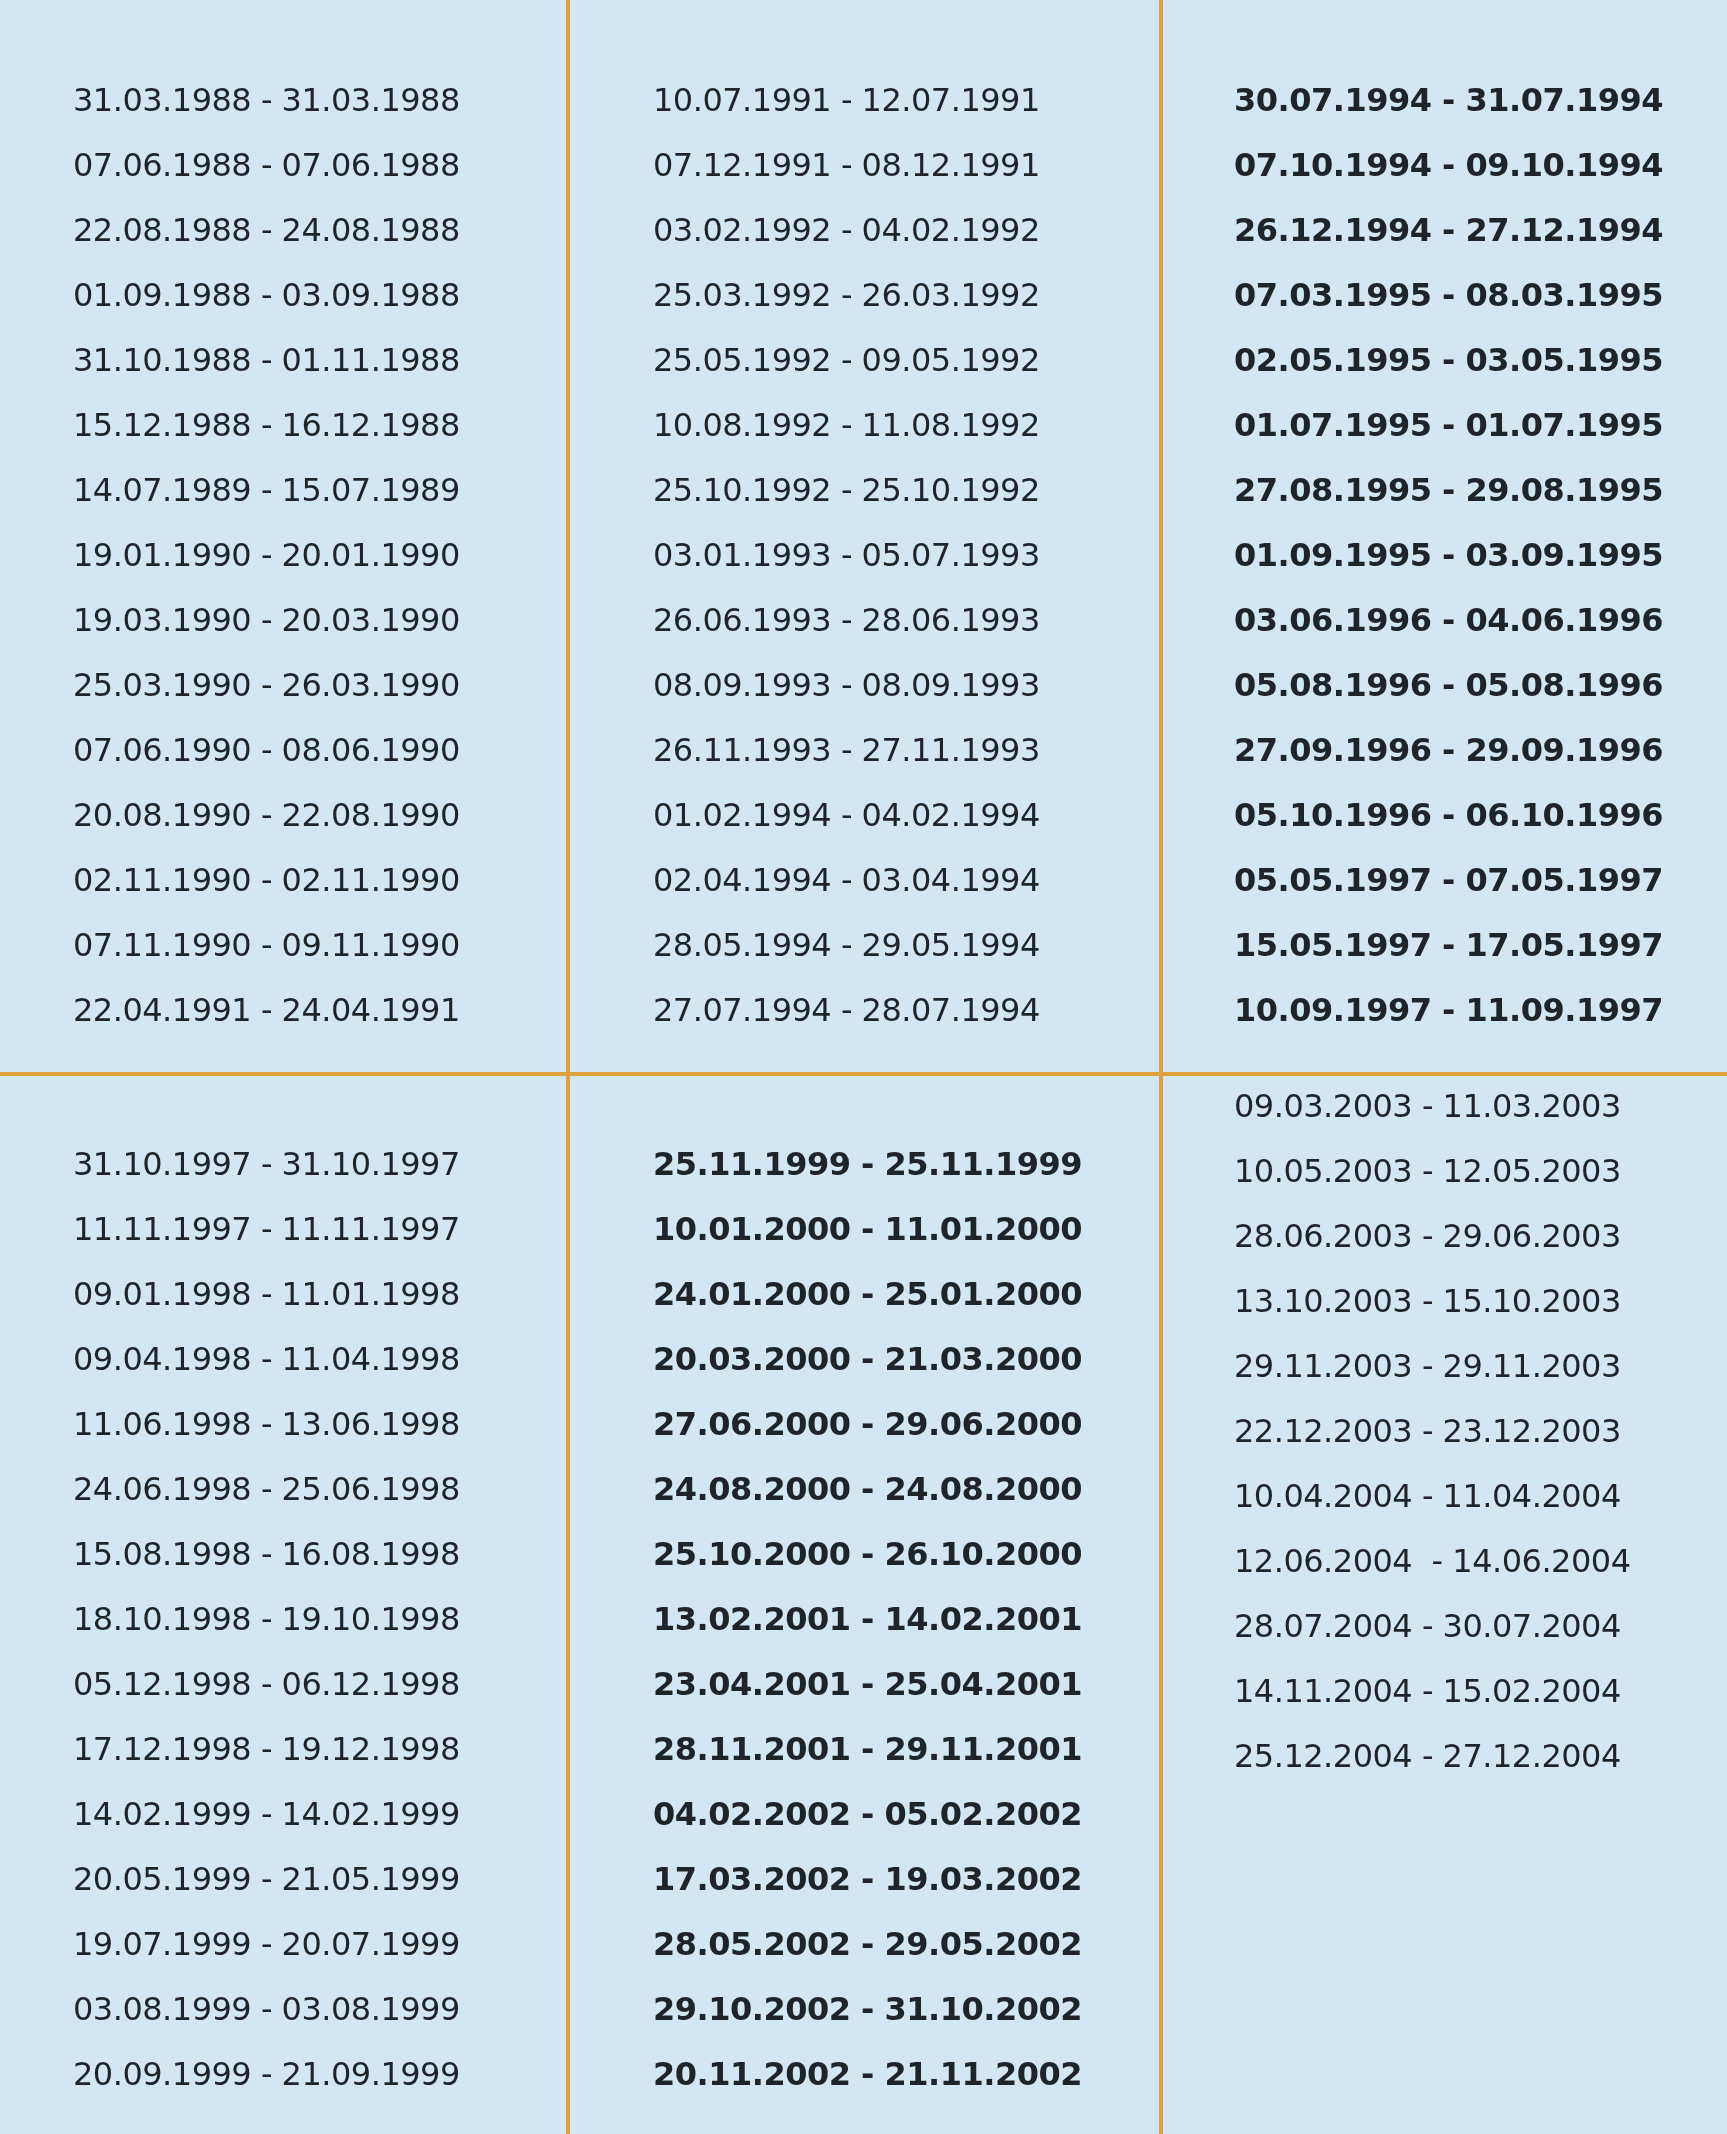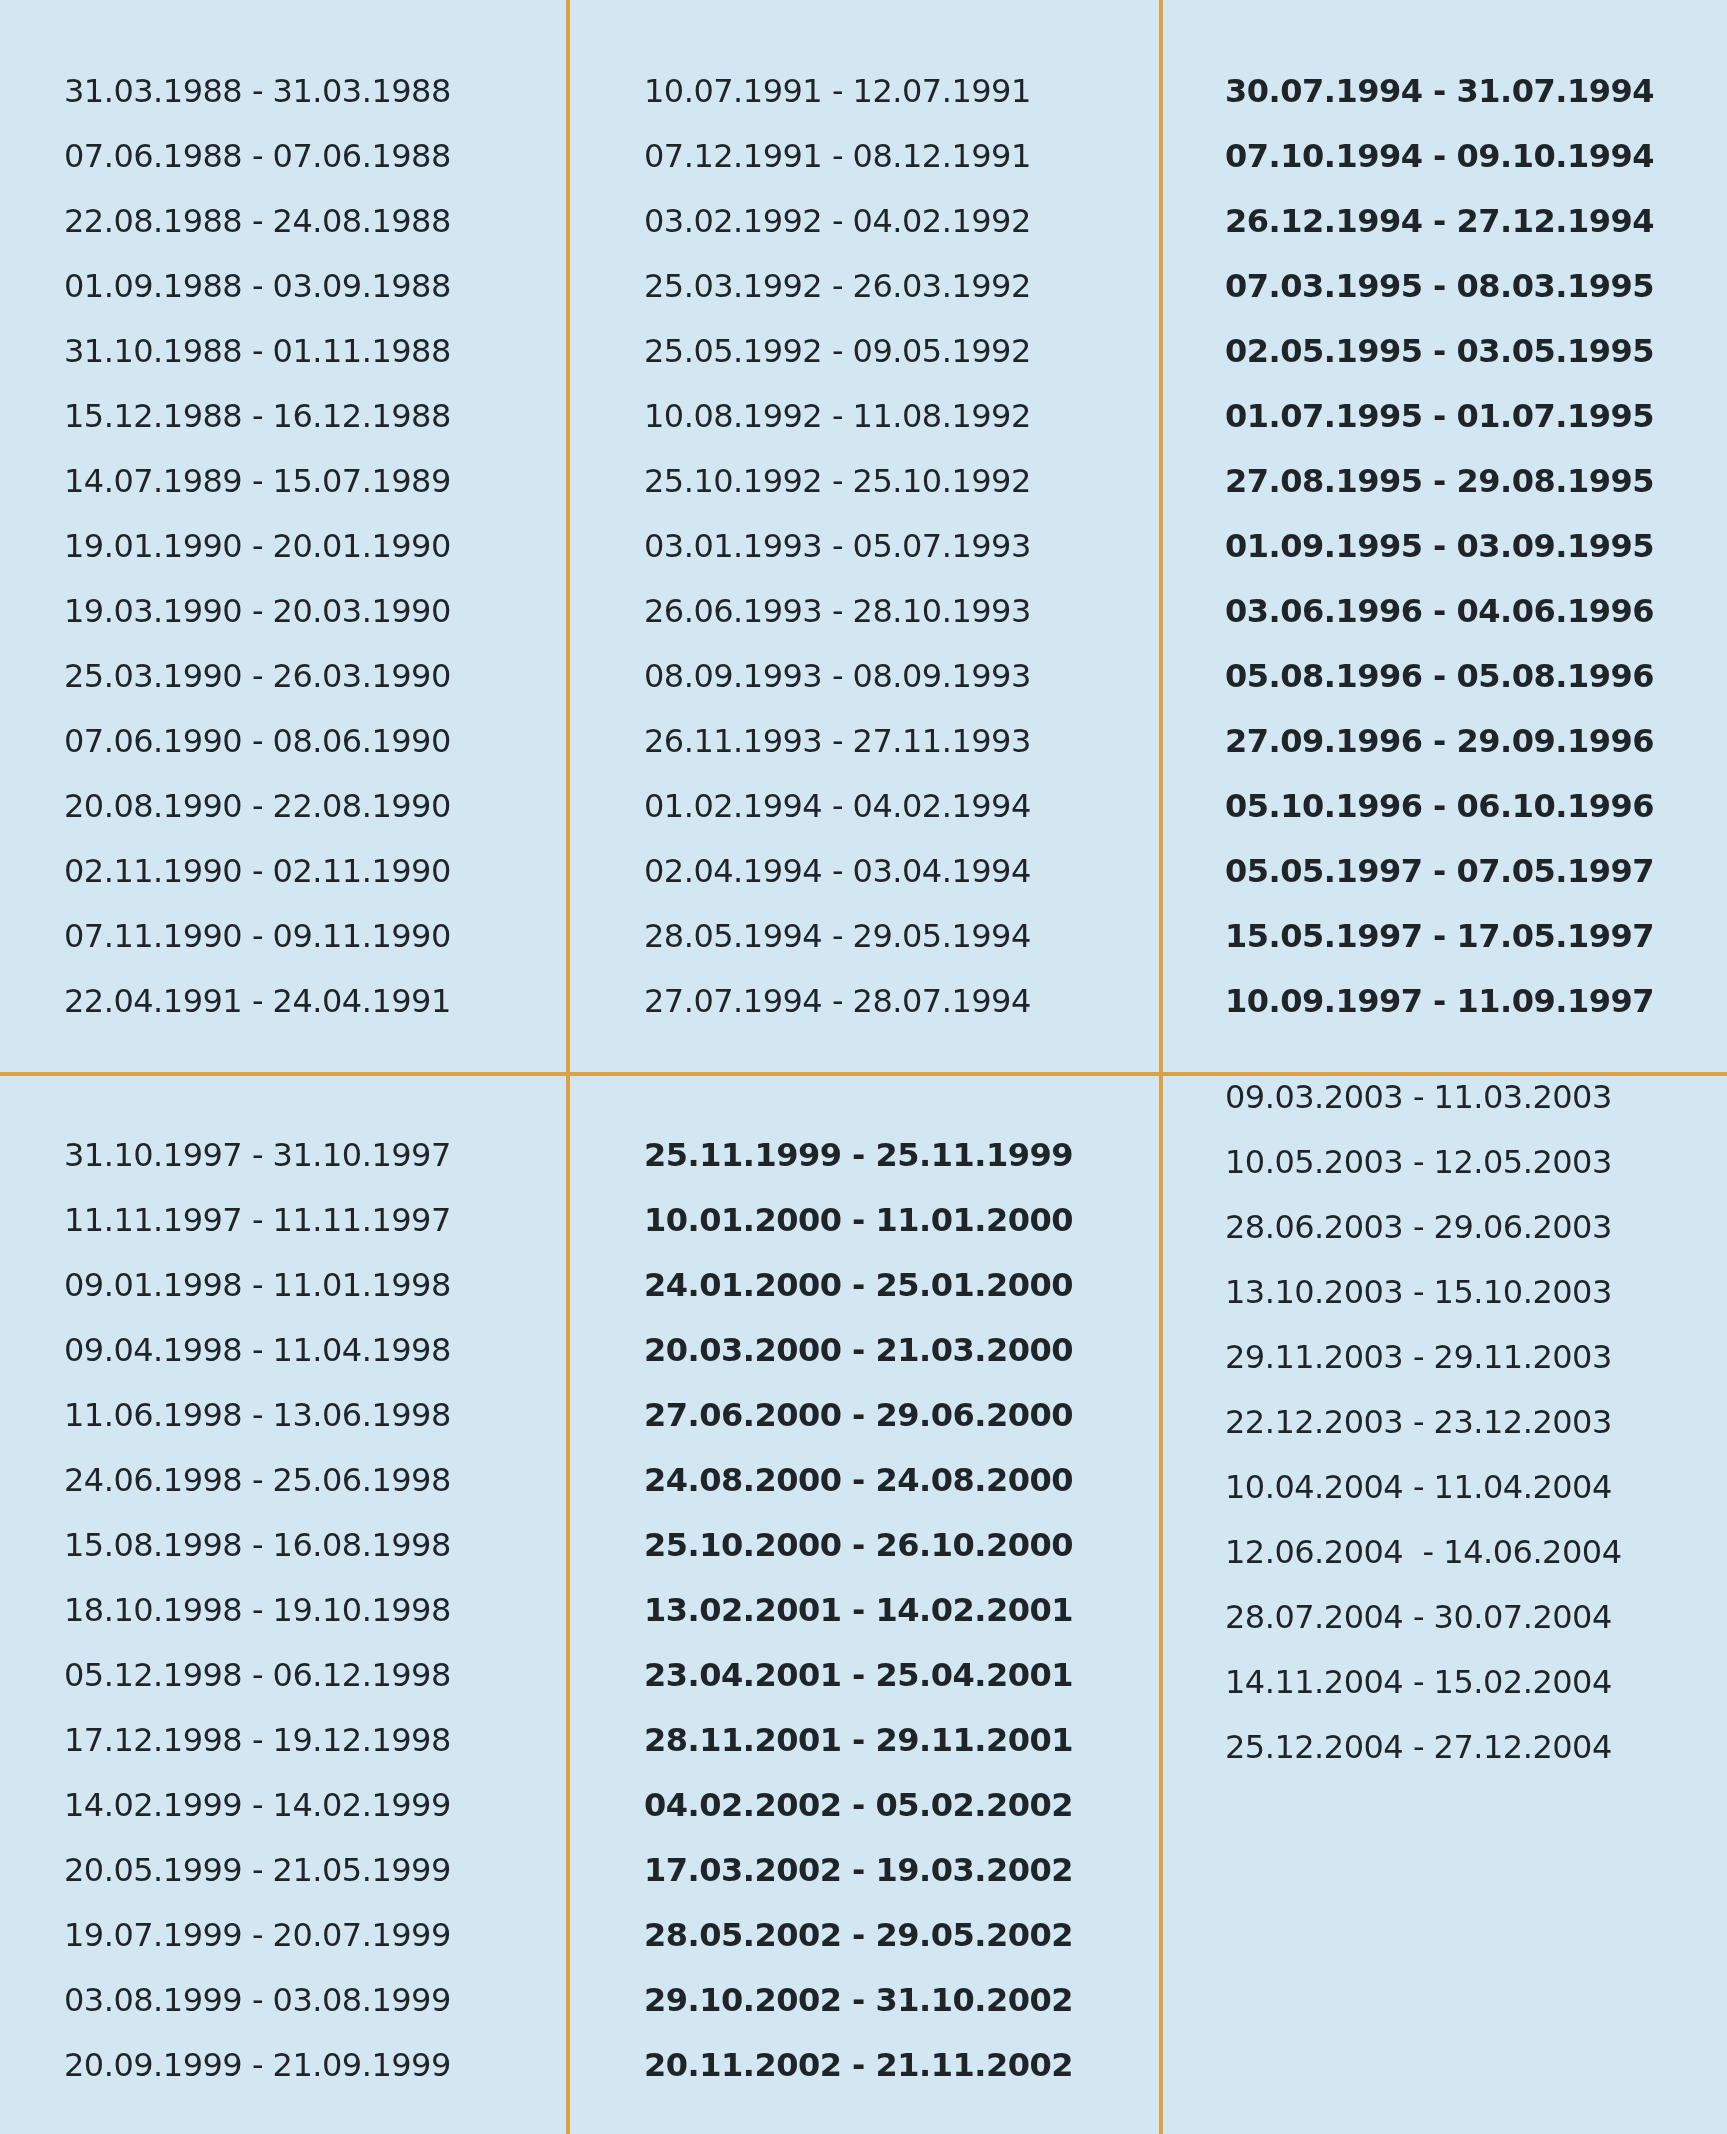--- a/index.html
+++ b/index.html
@@ -16,21 +16,21 @@
     background: #e0a040;
   }
   .hline {
     position: absolute; left: 0; width: 1727px; height: 3.6px;
     background: #e0a040;
   }
   .cell {
     position: absolute;
     box-sizing: border-box;
   }
-  .cell ul { list-style: none; margin: 4px; padding: 0; }
+  .cell ul { list-style: none; margin: 13px; padding: 0; }
   .cell li {
     font-size: 32px;
     line-height: 65px;
     height: 65px;
     white-space: pre;
     letter-spacing: -0.5px;
   }
 </style>
 </head>
 <body style="background: rgb(211, 231, 243); color: rgb(31, 36, 41);">
@@ -61,21 +61,21 @@
 <div class="cell" style="left:640px; top:55px;">
   <ul id="list-0-1">
       <li>10.07.1991 - 12.07.1991</li>
       <li>07.12.1991 - 08.12.1991</li>
       <li>03.02.1992 - 04.02.1992</li>
       <li>25.03.1992 - 26.03.1992</li>
       <li>25.05.1992 - 09.05.1992</li>
       <li>10.08.1992 - 11.08.1992</li>
       <li>25.10.1992 - 25.10.1992</li>
       <li>03.01.1993 - 05.07.1993</li>
-      <li>26.06.1993 - 28.10.1993</li>
+      <li>26.06.1993 - 28.06.1993</li>
       <li>08.09.1993 - 08.09.1993</li>
       <li>26.11.1993 - 27.11.1993</li>
       <li>01.02.1994 - 04.02.1994</li>
       <li>02.04.1994 - 03.04.1994</li>
       <li>28.05.1994 - 29.05.1994</li>
       <li>27.07.1994 - 28.07.1994</li>
     </ul>
 </div>
 <div class="cell" style="left:1221px; top:55px;font-weight:bold;">
   <ul id="list-0-2">

